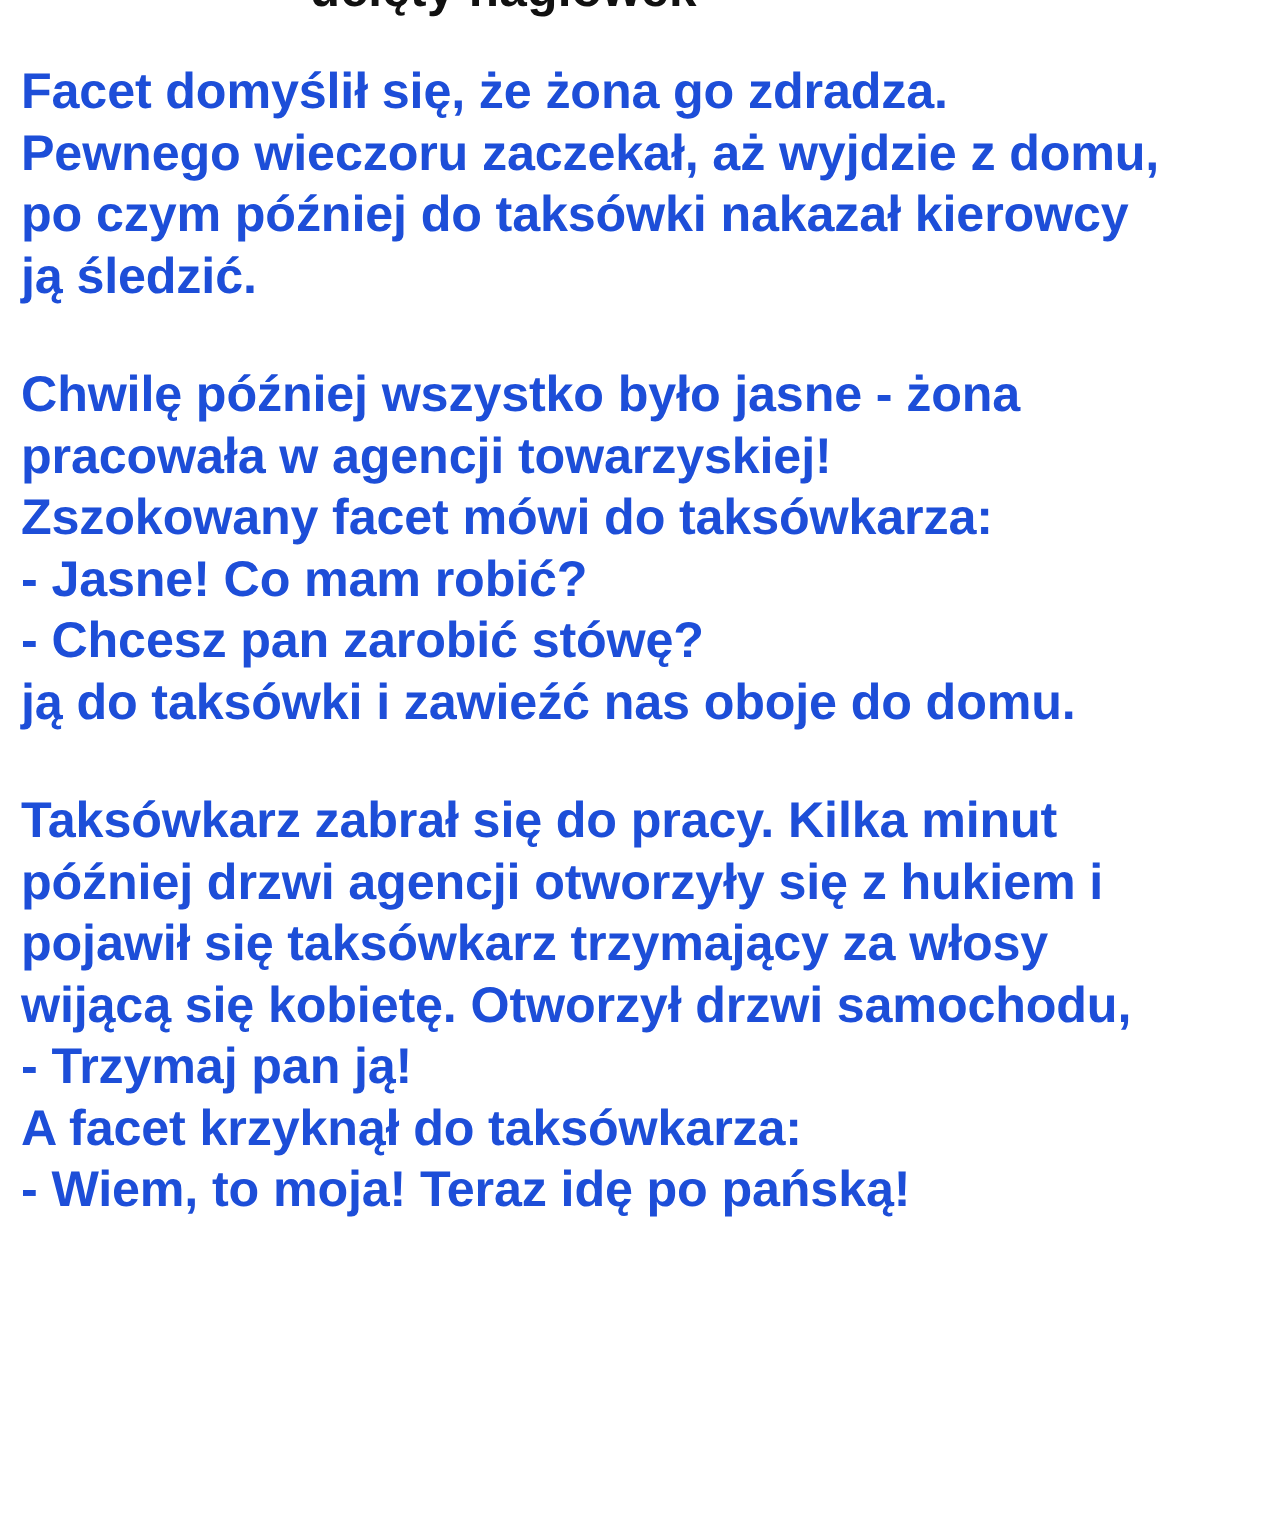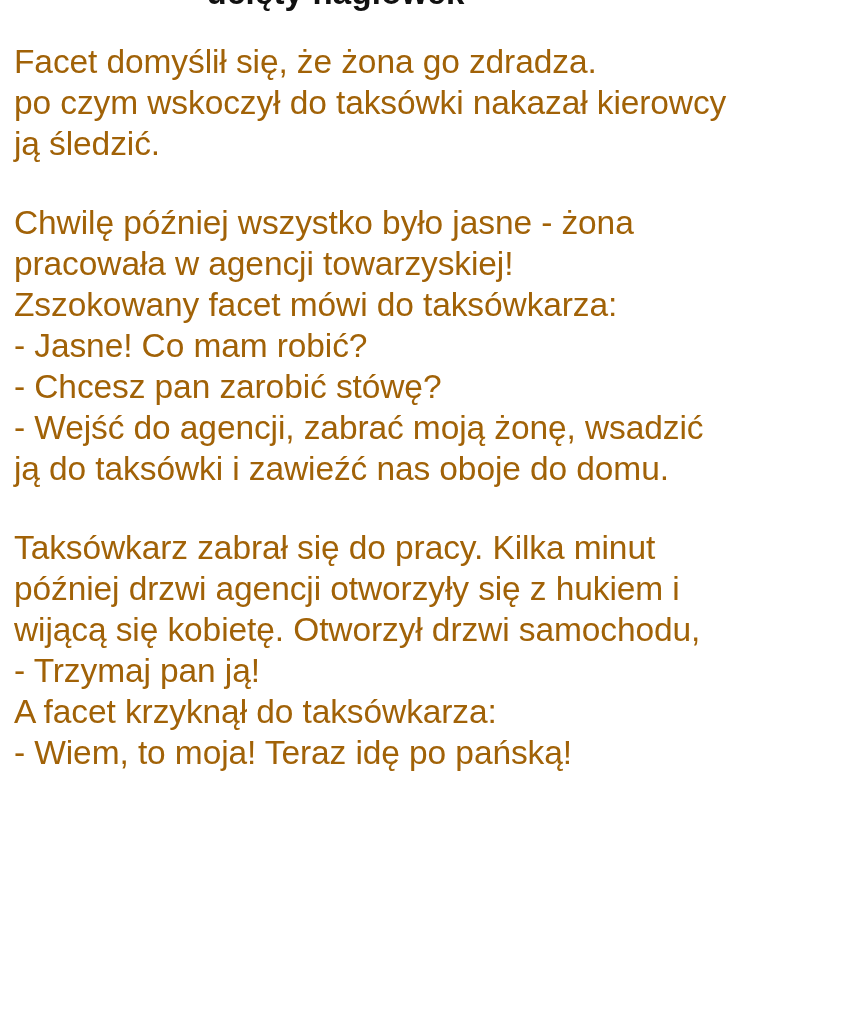--- a/index.html
+++ b/index.html
@@ -35,23 +35,23 @@
     left: 150px;
     font-size: 33px;
     font-weight: 700;
     letter-spacing: 0.2px;
     white-space: nowrap;
     color: #111111;
   }
   .body-text {
     font-size: 33.5px;
     line-height: 41px;
-    font-weight: 400;
+    font-weight: 700;
     letter-spacing: -0.1px;
-    color: #a16207;
+    color: #1d4ed8;
     margin: 0;
   }
   .para {
     margin: 0 0 38px 0;
   }
   .para:last-child {
     margin-bottom: 14px;
   }
   .line {
     display: block;
@@ -67,37 +67,38 @@
 <div class="page">
 
   <div class="clipped-top">
     <span class="cut-text">— ucięty nagłówek —</span>
   </div>
 
   <div class="body-text">
 
     <div class="para first-para">
       <span class="line">Facet domyślił się, że żona go zdradza.</span>
-      <span class="line">po czym wskoczył do taksówki nakazał kierowcy</span>
+      <span class="line">Pewnego wieczoru zaczekał, aż wyjdzie z domu,</span>
+      <span class="line">po czym później do taksówki nakazał kierowcy</span>
       <span class="line">ją śledzić.</span>
     </div>
 
     <div class="para">
       <span class="line">Chwilę później wszystko było jasne - żona</span>
       <span class="line">pracowała w agencji towarzyskiej!</span>
       <span class="line">Zszokowany facet mówi do taksówkarza:</span>
       <span class="line">- Jasne! Co mam robić?</span>
       <span class="line">- Chcesz pan zarobić stówę?</span>
-      <span class="line">- Wejść do agencji, zabrać moją żonę, wsadzić</span>
       <span class="line">ją do taksówki i zawieźć nas oboje do domu.</span>
     </div>
 
     <div class="para">
       <span class="line">Taksówkarz zabrał się do pracy. Kilka minut</span>
       <span class="line">później drzwi agencji otworzyły się z hukiem i</span>
+      <span class="line">pojawił się taksówkarz trzymający za włosy</span>
       <span class="line">wijącą się kobietę. Otworzył drzwi samochodu,</span>
       <span class="line">- Trzymaj pan ją!</span>
       <span class="line">A facet krzyknął do taksówkarza:</span>
       <span class="line">- Wiem, to moja! Teraz idę po pańską!</span>
     </div>
 
   </div>
 </div>
 
 </body></html>

